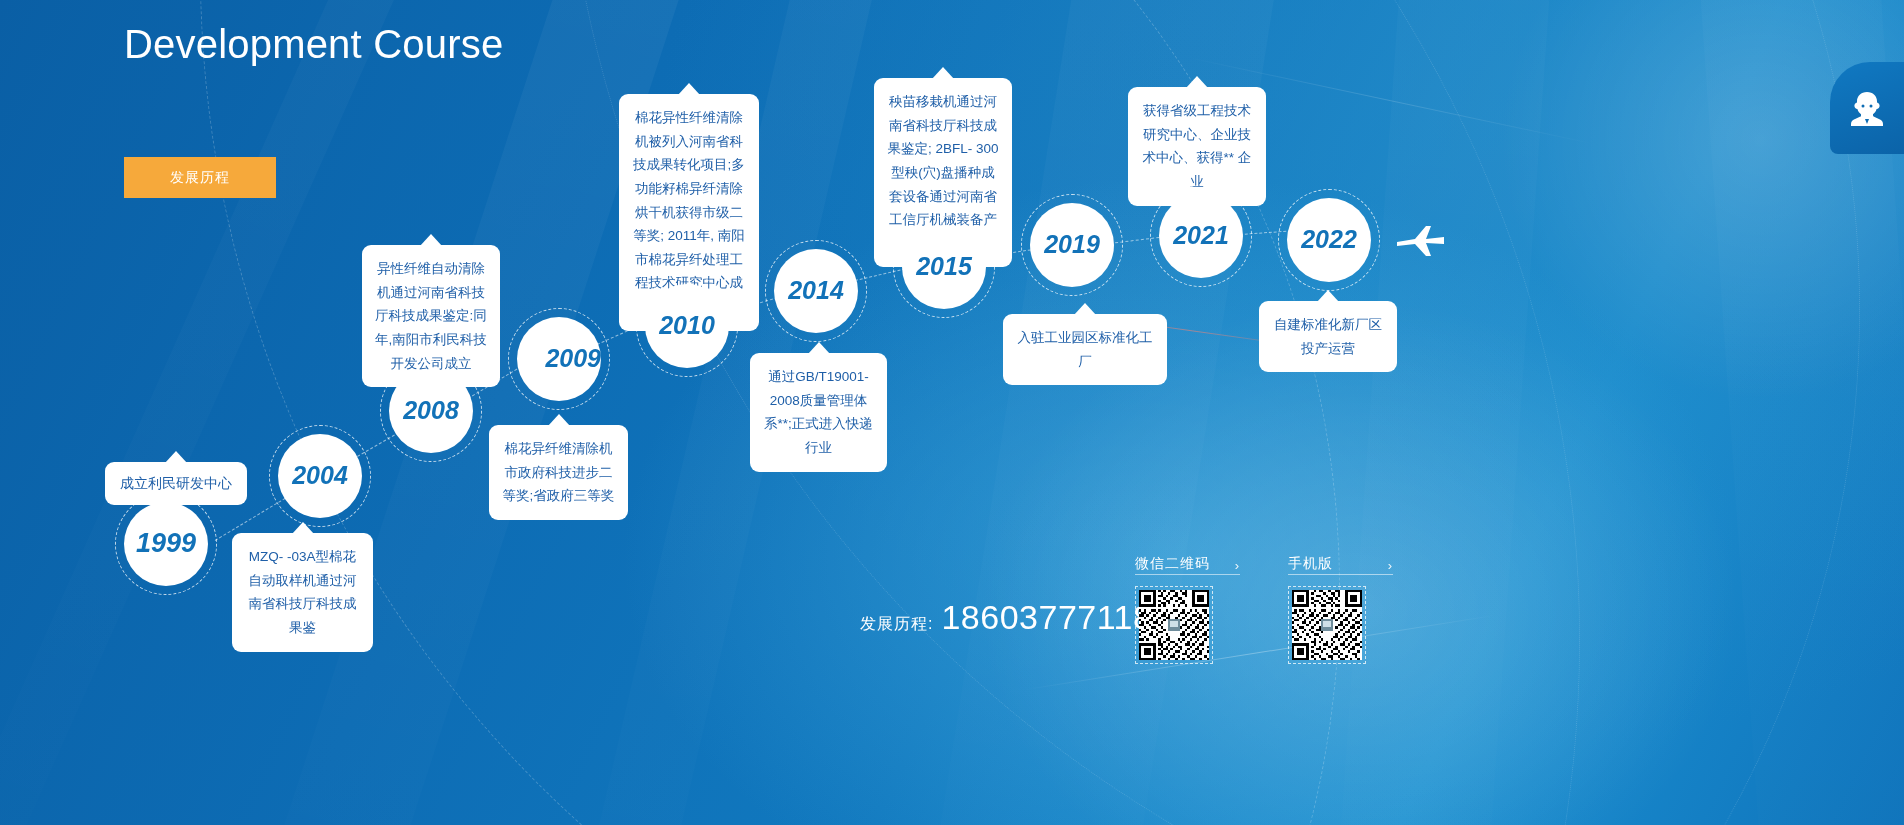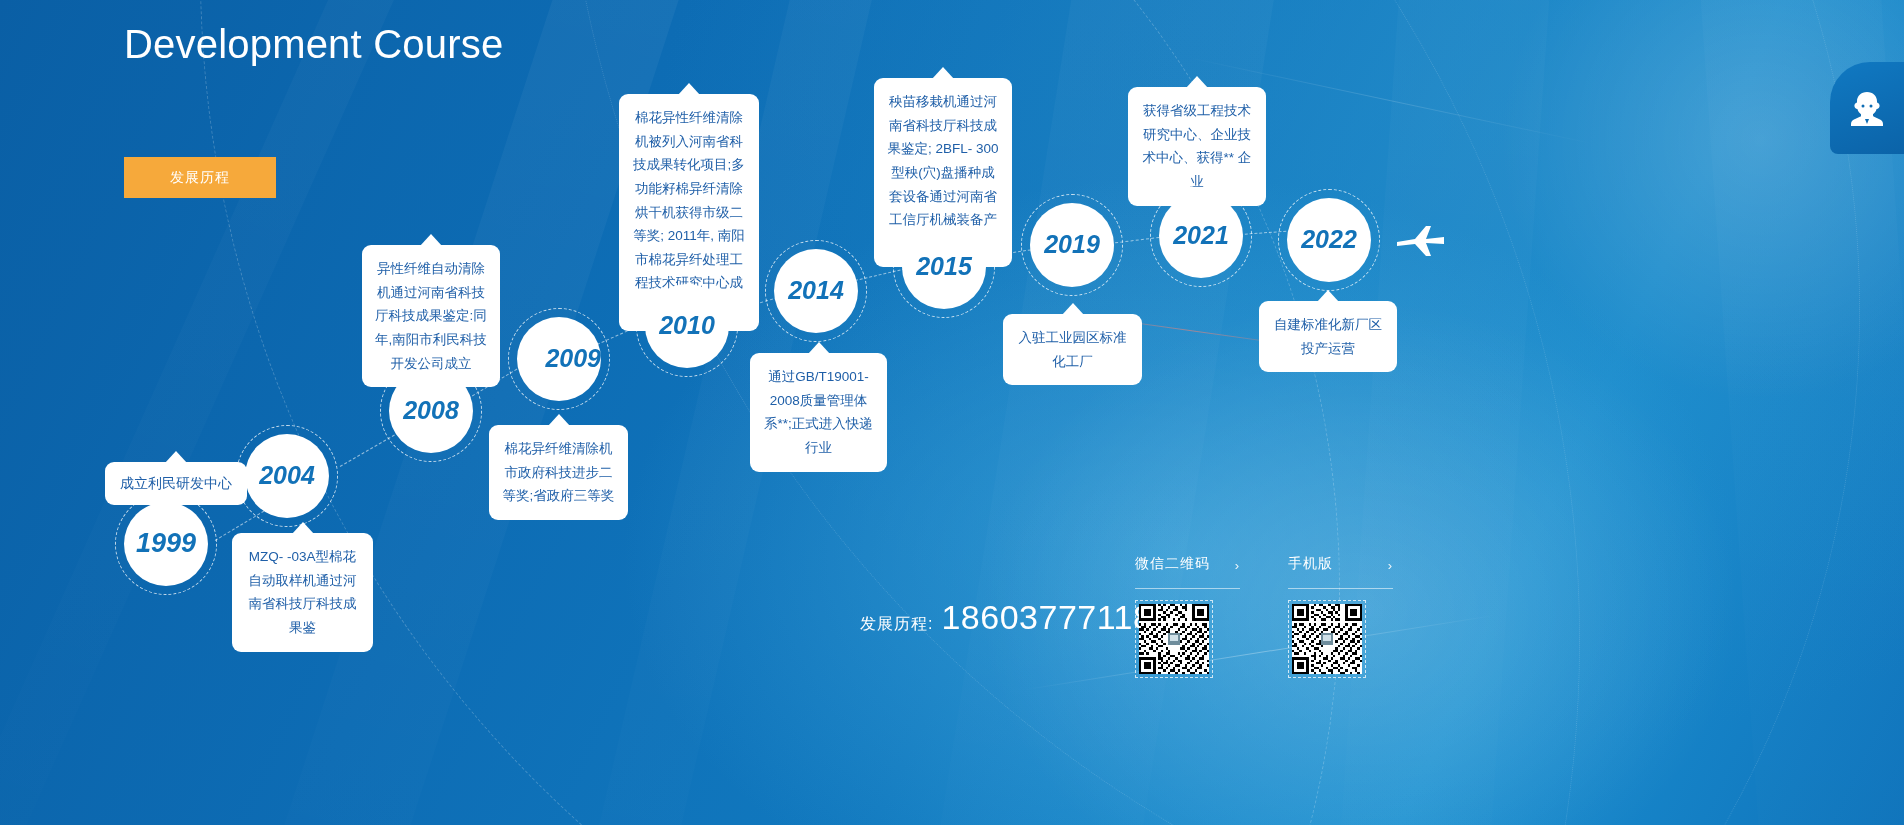--- a/index.html
+++ b/index.html
@@ -134,21 +134,21 @@
     position:absolute; left:860px; top:598px;
     display:flex; align-items:baseline; color:#ffffff;
   }
   #hotline-label { font-size:16px; letter-spacing:1px; }
   #hotline-number { font-size:34px; margin-left:8px; letter-spacing:0.5px; }
 
   .qr-block { position:absolute; }
   .qr-head {
     display:flex; align-items:flex-end; justify-content:space-between;
     color:#ffffff; font-size:14px; letter-spacing:1px;
-    padding-bottom:15px; width:105px;
+    padding-bottom:1px; width:105px;
     border-bottom: 1px solid rgba(255,255,255,0.55);
     cursor:pointer;
   }
   .qr-head .chev { font-size:13px; opacity:0.9; }
   .qr-frame {
     margin-top:11px; width:78px; height:78px;
     border: 1px dashed rgba(255,255,255,0.75);
     padding:3px; background: transparent;
   }
   .qr-img { width:100%; height:100%; display:block; }
@@ -194,21 +194,21 @@
   <div class="conn" style="left:1240px; top:234px; width:56px; transform: rotate(-4deg);"></div>
 
   <div class="card" style="left:105px; top:462px; width:142px; font-size:14px; padding:9px 10px;">
     <span class="tail"></span>
     <p>成立利民研发中心</p>
   </div>
   <div class="node" style="left:124px; top:502px; width:84px; height:84px; font-size:27px;">
     <span>1999</span>
   </div>
 
-  <div class="node" style="left:245px; top:434px; width:84px; height:84px; font-size:25px;justify-content:center;">
+  <div class="node" style="left:278px; top:434px; width:84px; height:84px; font-size:25px;justify-content:center;">
     <span>2004</span>
   </div>
   <div class="card" style="left:232px; top:533px; width:141px; font-size:13.5px;">
     <span class="tail"></span>
     <p>MZQ- -03A型棉花自动取样机通过河南省科技厅科技成果鉴</p>
   </div>
 
   <div class="card" style="left:362px; top:245px; width:138px; font-size:13.5px;">
     <span class="tail"></span>
     <p>异性纤维自动清除机通过河南省科技厅科技成果鉴定:同年,南阳市利民科技开发公司成立</p>
@@ -245,21 +245,21 @@
     <span class="tail"></span>
     <p>秧苗移栽机通过河南省科技厅科技成果鉴定; 2BFL- 300型秧(穴)盘播种成套设备通过河南省工信厅机械装备产品定型</p>
   </div>
   <div class="node" style="left:902px; top:225px; width:84px; height:84px; font-size:25px;">
     <span>2015</span>
   </div>
 
   <div class="node" style="left:1030px; top:203px; width:84px; height:84px; font-size:25px;">
     <span>2019</span>
   </div>
-  <div class="card" style="left:1003px; top:314px; width:139px; font-size:13.5px;">
+  <div class="card" style="left:1003px; top:314px; width:164px; font-size:13.5px;">
     <span class="tail"></span>
     <p>入驻工业园区标准化工厂</p>
   </div>
 
   <div class="card" style="left:1128px; top:87px; width:138px; font-size:13.5px;">
     <span class="tail"></span>
     <p>获得省级工程技术研究中心、企业技术中心、获得** 企业</p>
   </div>
   <div class="node" style="left:1159px; top:194px; width:84px; height:84px; font-size:25px;">
     <span>2021</span>

